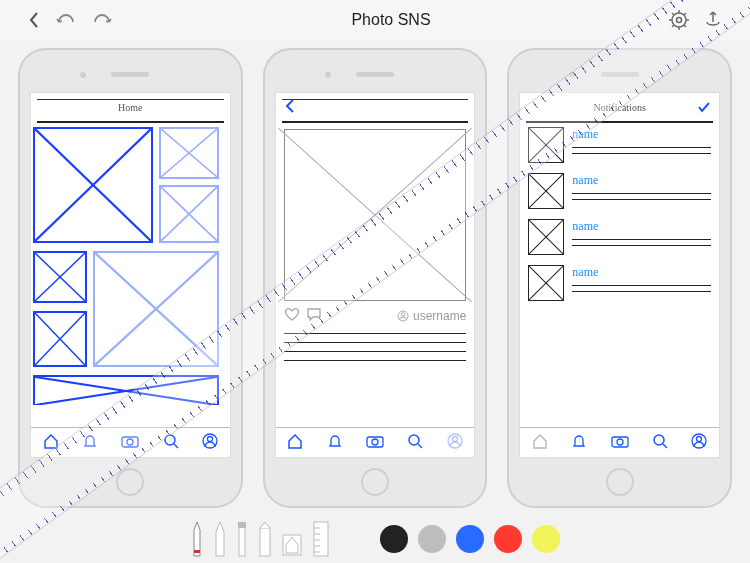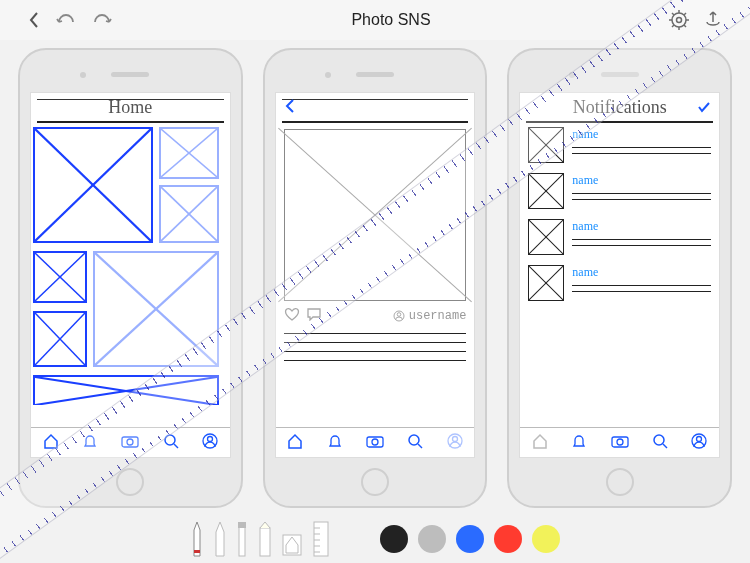--- a/index.html
+++ b/index.html
@@ -53,21 +53,21 @@
     background-size: 8px 8px;
     border: 1px solid #ddd;
   }
   .screen-header {
     height: 28px; display: flex; align-items: center; justify-content: center;
     position: relative;
   }
   .screen-header .hline { position:absolute; left:6px; right:6px; top:6px; border-top:1px solid #333; }
   .screen-title {
     font-family: cursive, "Comic Sans MS";
-    font-size: 18px; color: #555;
+    font-size: 10px; color: #555;
   }
   .back-chev { position:absolute; left:8px; top:6px; color:#1a57ff; }
   .check { position:absolute; right:8px; top:6px; color:#1a57ff; }
   .divider { border-top: 2px solid #222; margin: 0 6px; }
   .home-grid { padding: 6px; position: relative; height: 290px; }
   .box { position:absolute; border:2px solid #1a3fff; }
   .box svg { width:100%; height:100%; display:block; }
   .lightbox { border-color: #9ab0ff; }
   .toolbar {
     position: absolute; bottom: 0; left: 0; right: 0; height: 30px;
@@ -76,21 +76,21 @@
     background: #fff;
   }
   .toolbar .tab { color: #1a57ff; position: relative; }
   .highlight { position:absolute; width:26px; height:18px; background: rgba(240,240,50,0.5); border-radius:50%; top:-2px; left:-5px; z-index:-1; }
   .detail-content { padding: 6px 8px 0; }
   .big-img { width:100%; height:172px; border:1px solid #888; position:relative; }
   .big-img::before, .big-img::after { content:""; position:absolute; background:#aaa; width:260px; height:1px; top:50%; left:50%; }
   .big-img::before { transform: translate(-50%,-50%) rotate(42deg); }
   .big-img::after  { transform: translate(-50%,-50%) rotate(-42deg); }
   .caption-row { display:flex; align-items:center; gap:6px; margin: 6px 0 2px; color:#888; }
-  .username { font-family: Liberation Mono, monospace; font-size:12px; color:#999; margin-left:auto; display:flex; align-items:center; gap:4px;}
+  .username { font-family: Liberation Sans, sans-serif; font-size:12px; color:#999; margin-left:auto; display:flex; align-items:center; gap:4px;}
   .lines div { border-top:1px solid #222; margin: 8px 0; }
   .notif-list { padding: 4px 8px 0; }
   .notif-item { display:flex; gap:8px; margin-bottom:10px; }
   .thumb { width:36px; height:36px; border:1.5px solid #222; position:relative; flex-shrink:0;}
   .thumb::before, .thumb::after { content:""; position:absolute; width:48px; height:1px; background:#222; top:50%; left:50%; }
   .thumb::before { transform: translate(-50%,-50%) rotate(45deg); }
   .thumb::after  { transform: translate(-50%,-50%) rotate(-45deg); }
   .notif-text { flex:1; }
   .notif-name { font-family: cursive; font-size:12px; color:#1a8fff; }
   .notif-lines div { border-top:1px solid #222; margin:5px 0 0; }

